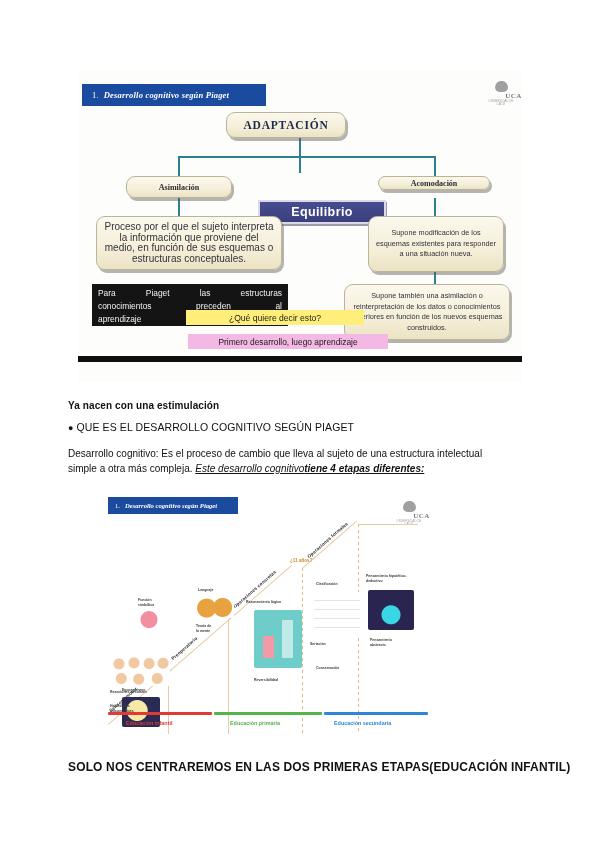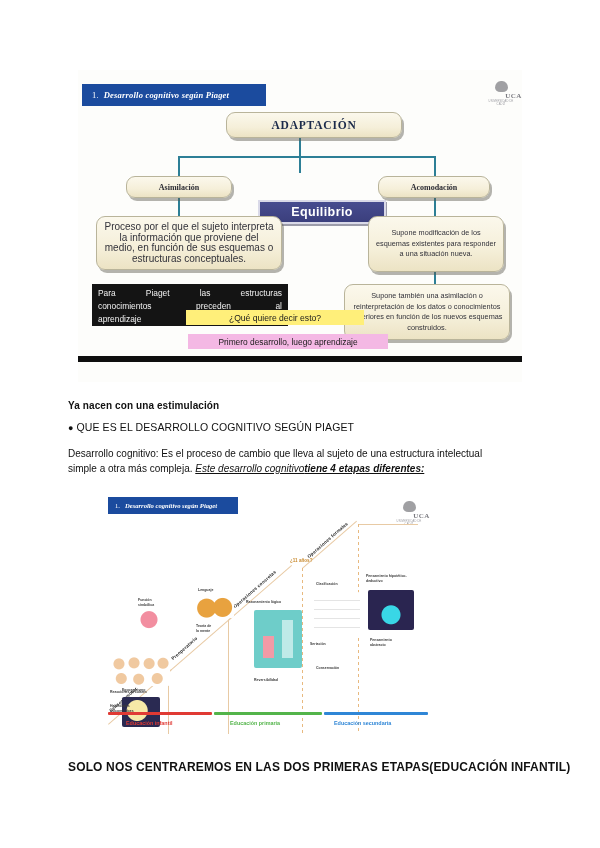--- a/index.html
+++ b/index.html
@@ -52,26 +52,26 @@
     border:1px solid #b9b49a;
     border-radius:9px;
     box-shadow:2px 3px 0 rgba(90,88,78,.45);
     display:flex;align-items:center;justify-content:center;
     text-align:center;
     box-sizing:border-box;
   }
   .box3d .t{color:#2b2b33;}
   .cap{font-family:"Liberation Serif",serif;font-weight:bold;color:#16315e;}
 
-  .b-adapt{left:148px;top:42px;width:176px;height:26px;}
+  .b-adapt{left:148px;top:42px;width:120px;height:26px;}
   .b-adapt .t{font-family:"Liberation Serif",serif;font-weight:bold;font-size:11.5px;color:#1b2a4a;letter-spacing:.8px;}
 
   .b-asim{left:48px;top:106px;width:106px;height:22px;}
   .b-asim .t{font-size:8px;}
-  .b-acom{left:300px;top:106px;width:112px;height:22px;}
+  .b-acom{left:300px;top:106px;width:112px;height:14px;}
   .b-acom .t{font-size:8px;}
 
   .b-equi{
     position:absolute;left:180px;top:103px;width:128px;height:24px;
     background:linear-gradient(180deg,#474c8f 0%,#3b3f7d 100%);
     border:2px solid #d9d9e8;
     display:flex;align-items:center;justify-content:center;
     box-shadow:1px 2px 0 rgba(60,60,90,.5);
     box-sizing:border-box;
     margin-top:27px;

